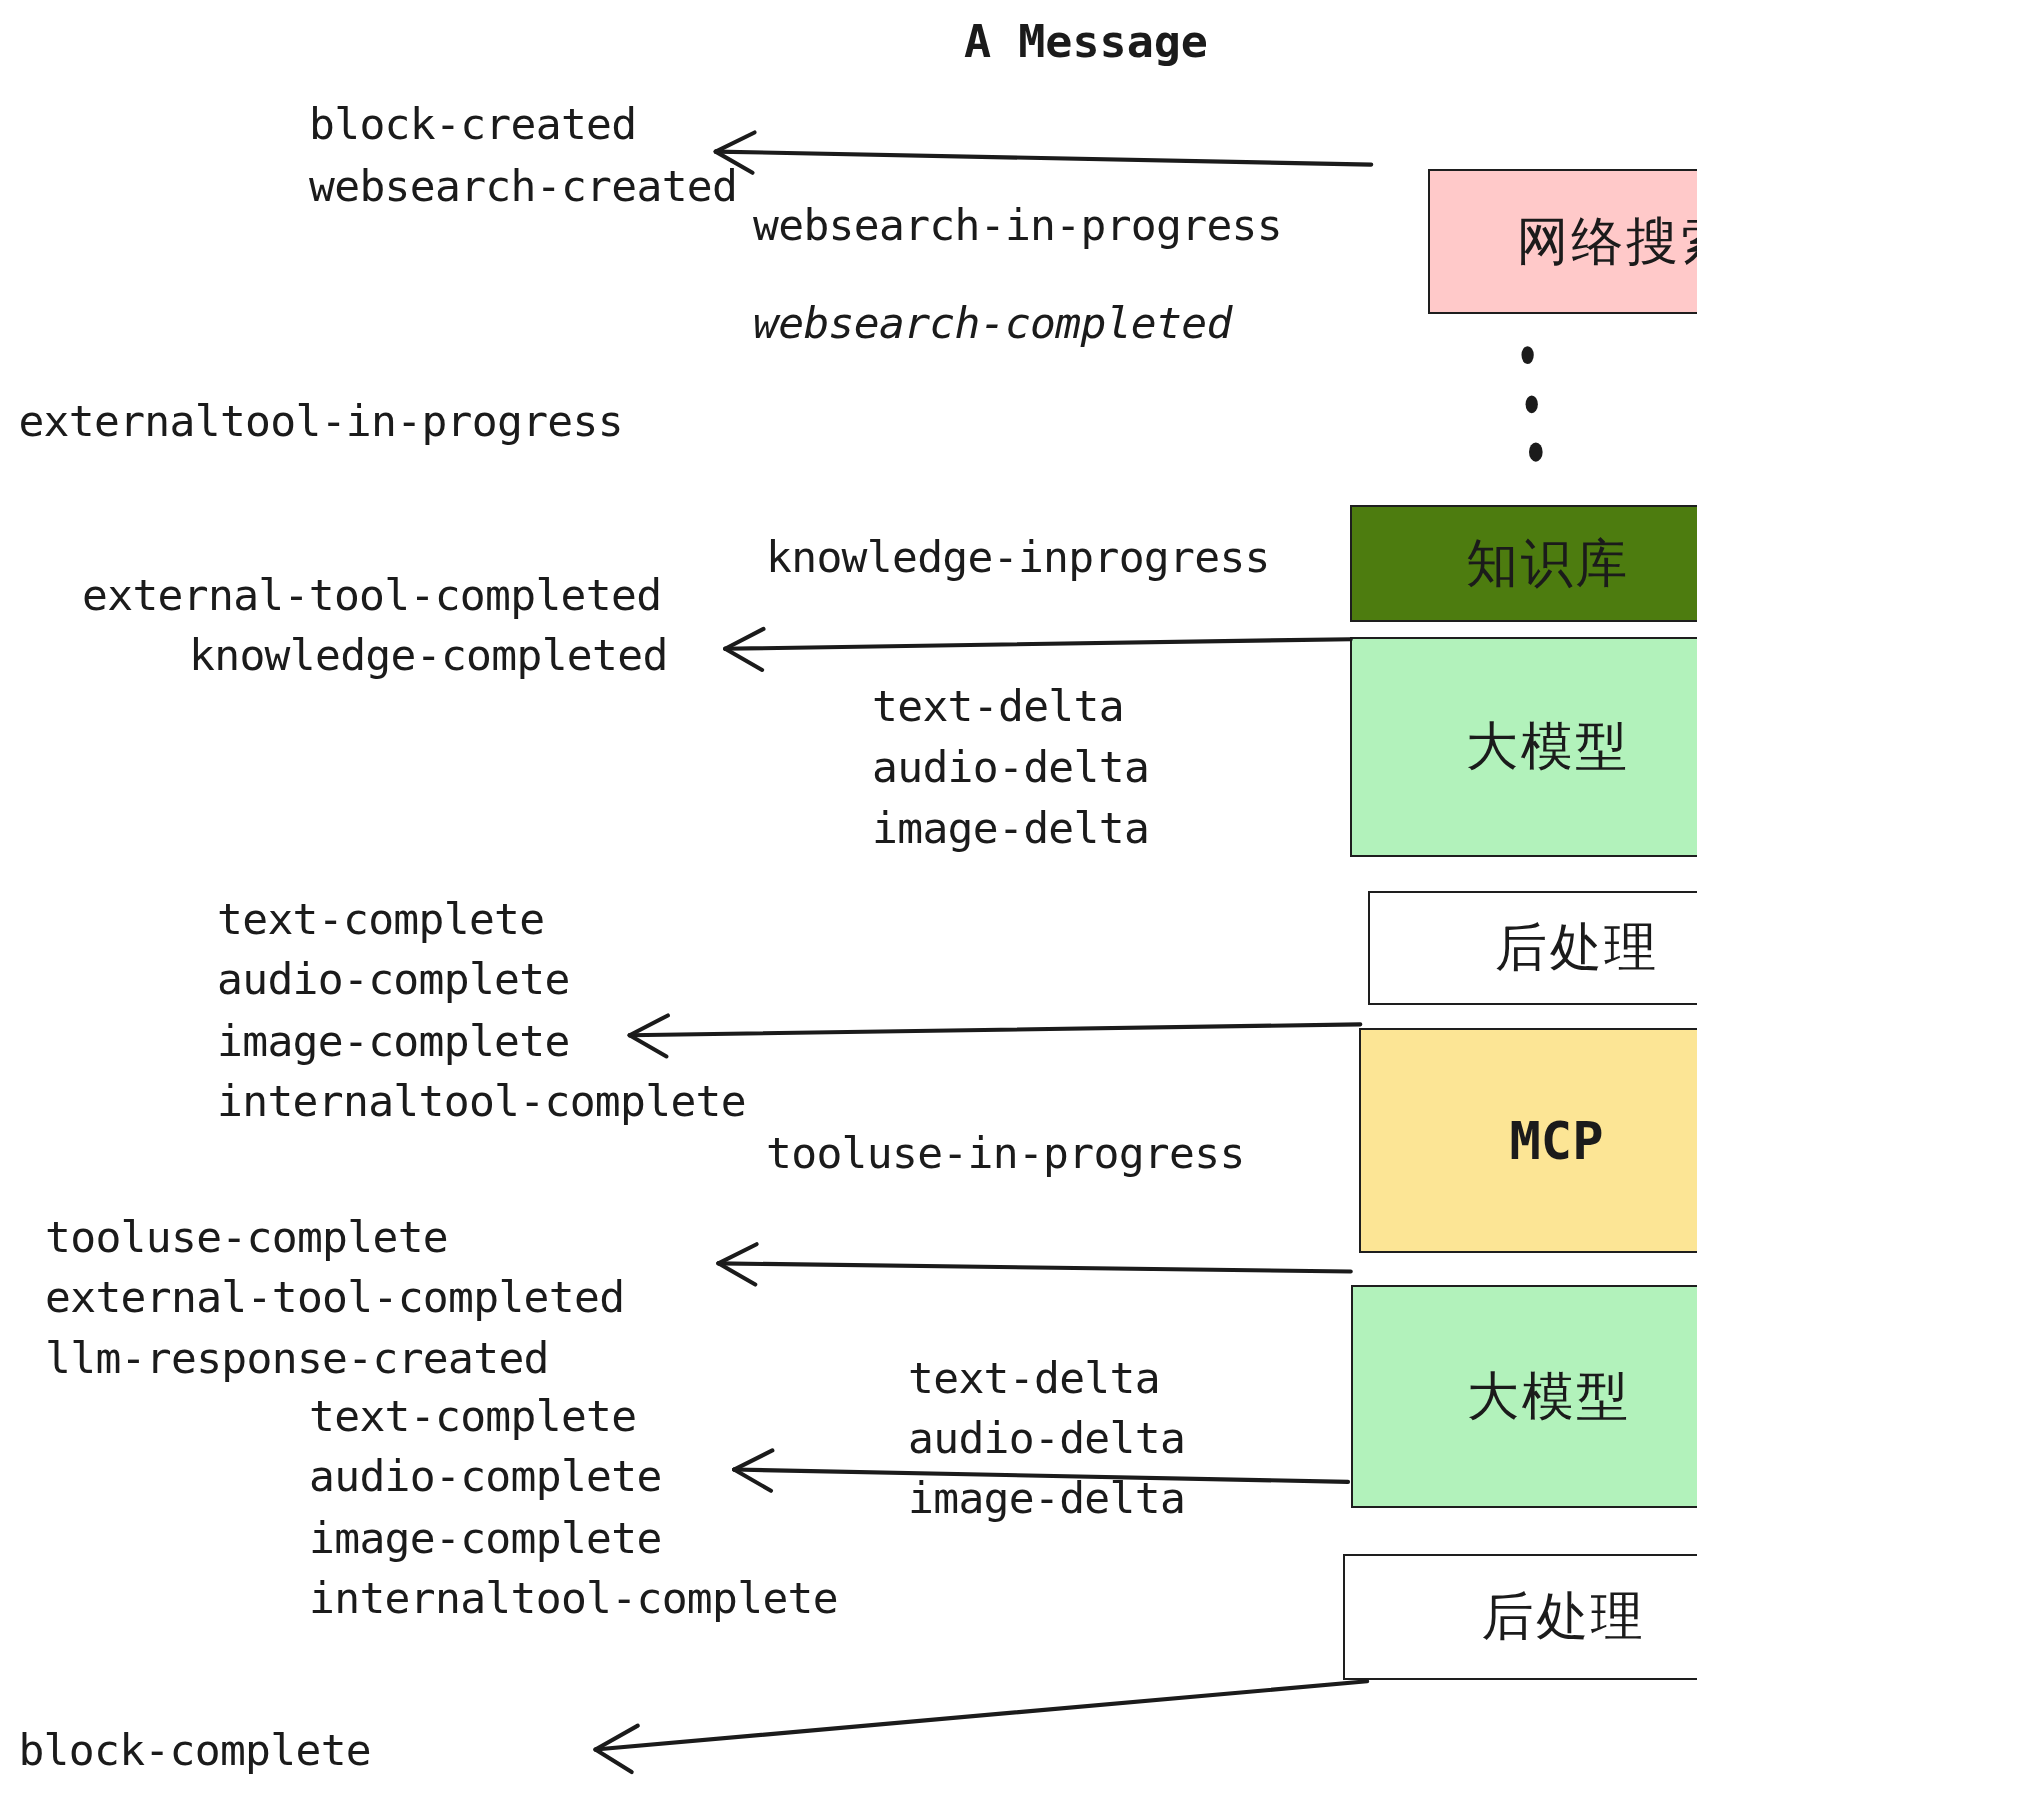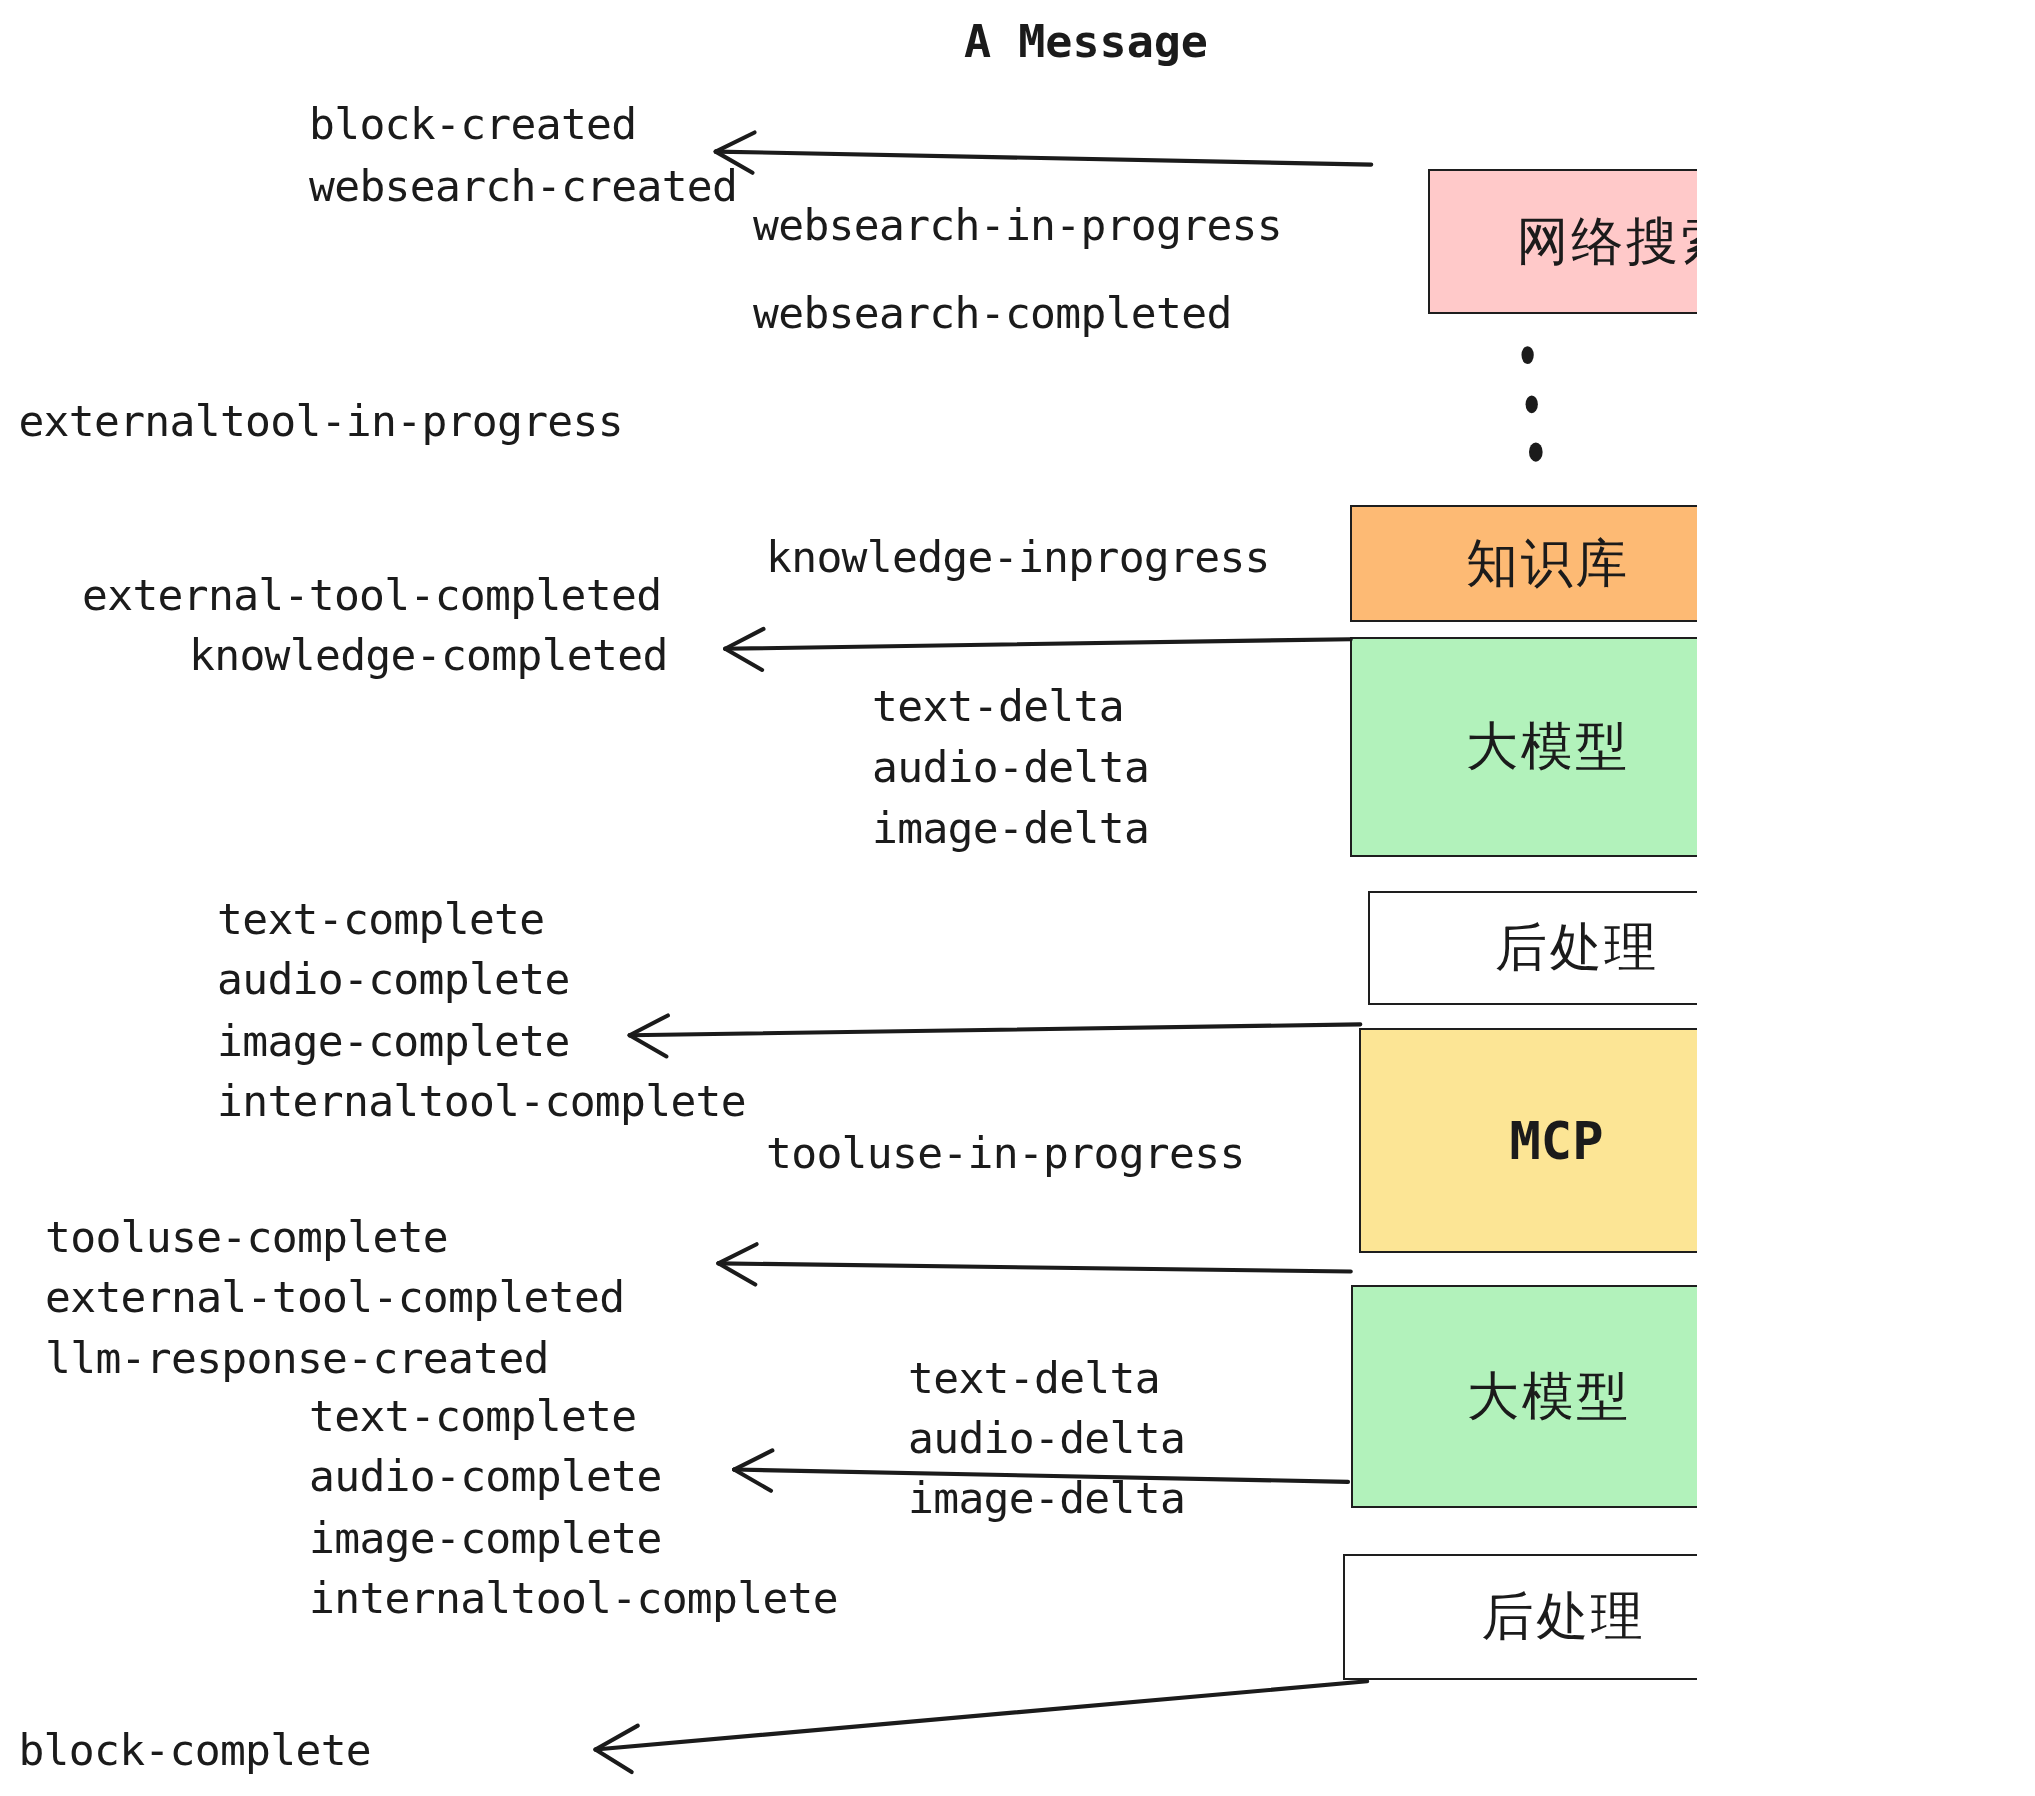--- a/index.html
+++ b/index.html
@@ -18,21 +18,21 @@
 </head>
 <body>
 
 <div id="canvas">
 
   <div class="title" style="left:813px;top:15px;">A Message</div>
 
   <div class="ev" style="left:309px;top:101px;">block-created</div>
   <div class="ev" style="left:309px;top:163px;">websearch-created</div>
   <div class="ev" style="left:753px;top:202px;">websearch-in-progress</div>
-  <div class="ev" style="left:753px;top:290px;">websearch-completed</div>
+  <div class="ev" style="left:753px;top:300px;font-style:italic;">websearch-completed</div>
   <div class="ev" style="left:18.4px;top:398px;">externaltool-in-progress</div>
   <div class="ev" style="left:766px;top:534px;">knowledge-inprogress</div>
   <div class="ev" style="left:82px;top:572px;">external-tool-completed</div>
   <div class="ev" style="left:189px;top:632px;">knowledge-completed</div>
   <div class="ev" style="left:872px;top:683px;">text-delta</div>
   <div class="ev" style="left:872px;top:744px;">audio-delta</div>
   <div class="ev" style="left:872px;top:805px;">image-delta</div>
   <div class="ev" style="left:217px;top:896px;">text-complete</div>
   <div class="ev" style="left:217px;top:956px;">audio-complete</div>
   <div class="ev" style="left:217px;top:1018px;">image-complete</div>
@@ -47,21 +47,21 @@
   <div class="ev" style="left:309px;top:1393px;">text-complete</div>
   <div class="ev" style="left:309px;top:1453px;">audio-complete</div>
   <div class="ev" style="left:309px;top:1515px;">image-complete</div>
   <div class="ev" style="left:309px;top:1575px;">internaltool-complete</div>
   <div class="ev" style="left:18.4px;top:1727px;">block-complete</div>
 
   <div class="box" style="left:1428px;top:169px;width:396px;height:145px;background:#ffc9c9;">
     <span class="cjk">网络搜索</span>
   </div>
 
-  <div class="box" style="left:1350px;top:505px;width:396px;height:117px;background:#fdba74;">
+  <div class="box" style="left:1350px;top:505px;width:396px;height:117px;background:#4d7c0f;">
     <span class="cjk">知识库</span>
   </div>
 
   <div class="box" style="left:1350px;top:637px;width:396px;height:220px;background:#b2f2bb;">
     <span class="cjk">大模型</span>
   </div>
 
   <div class="box" style="left:1368px;top:891px;width:418px;height:114px;background:#ffffff;">
     <span class="cjk">后处理</span>
   </div>

